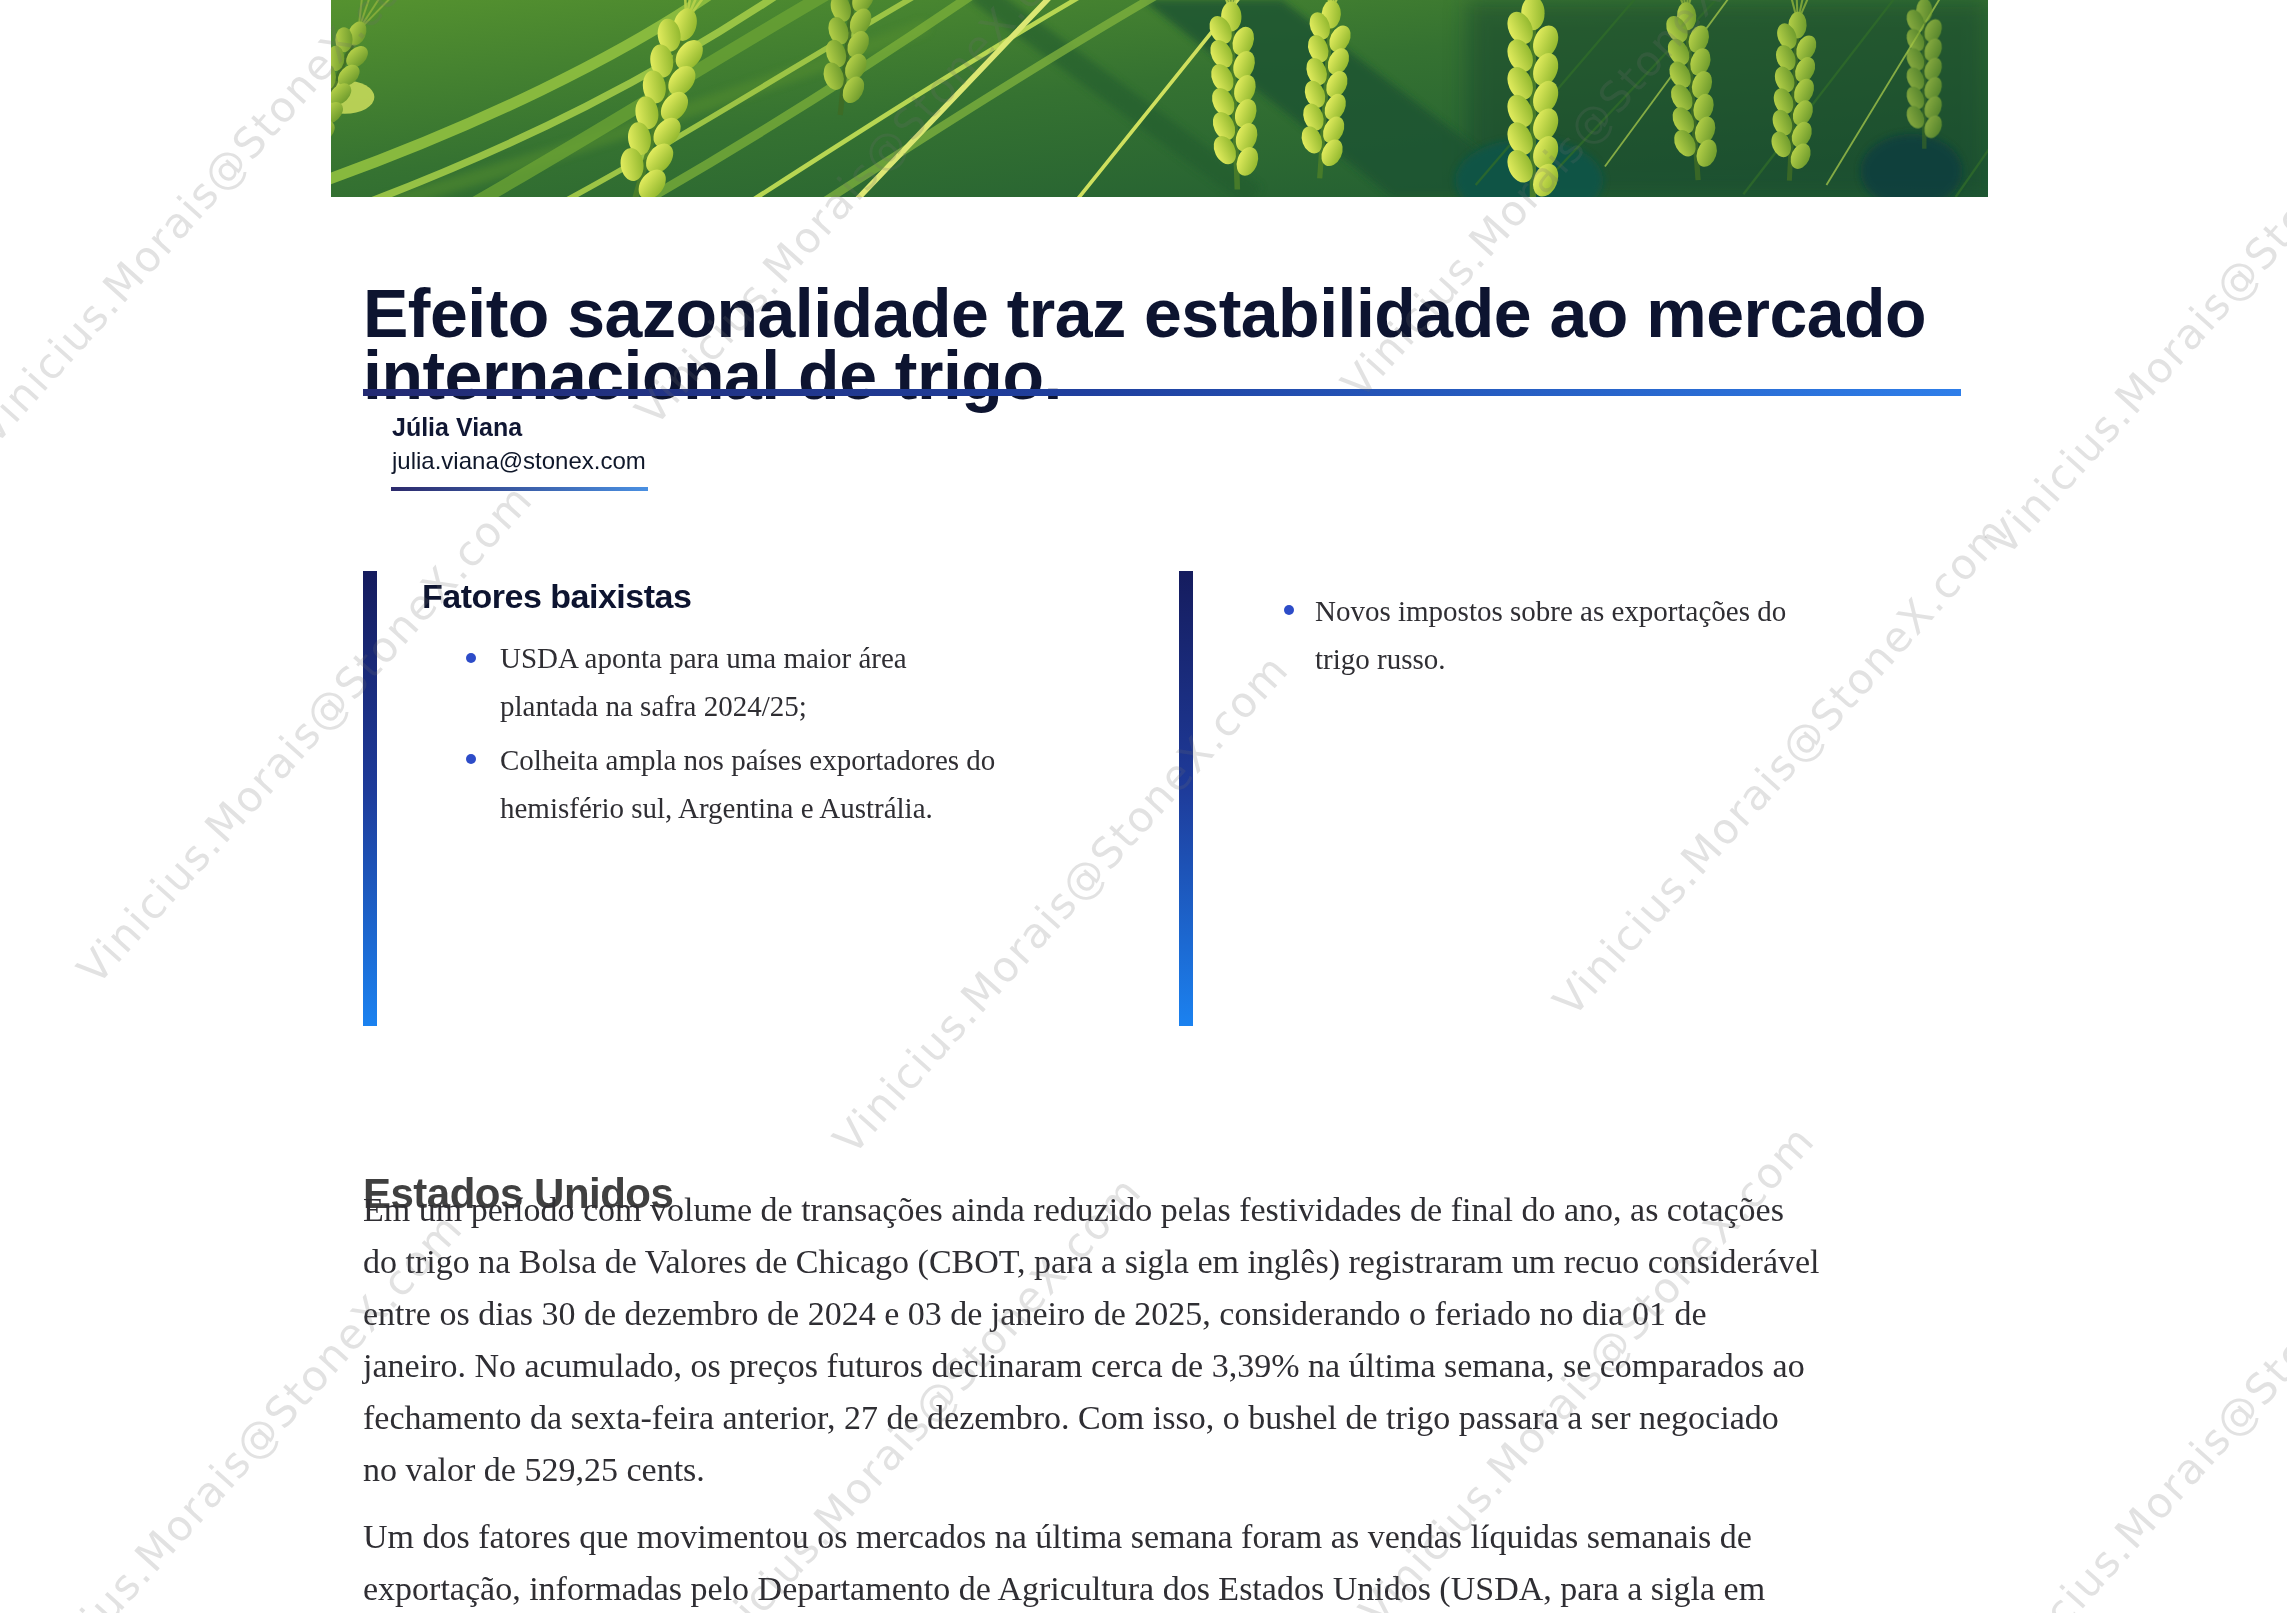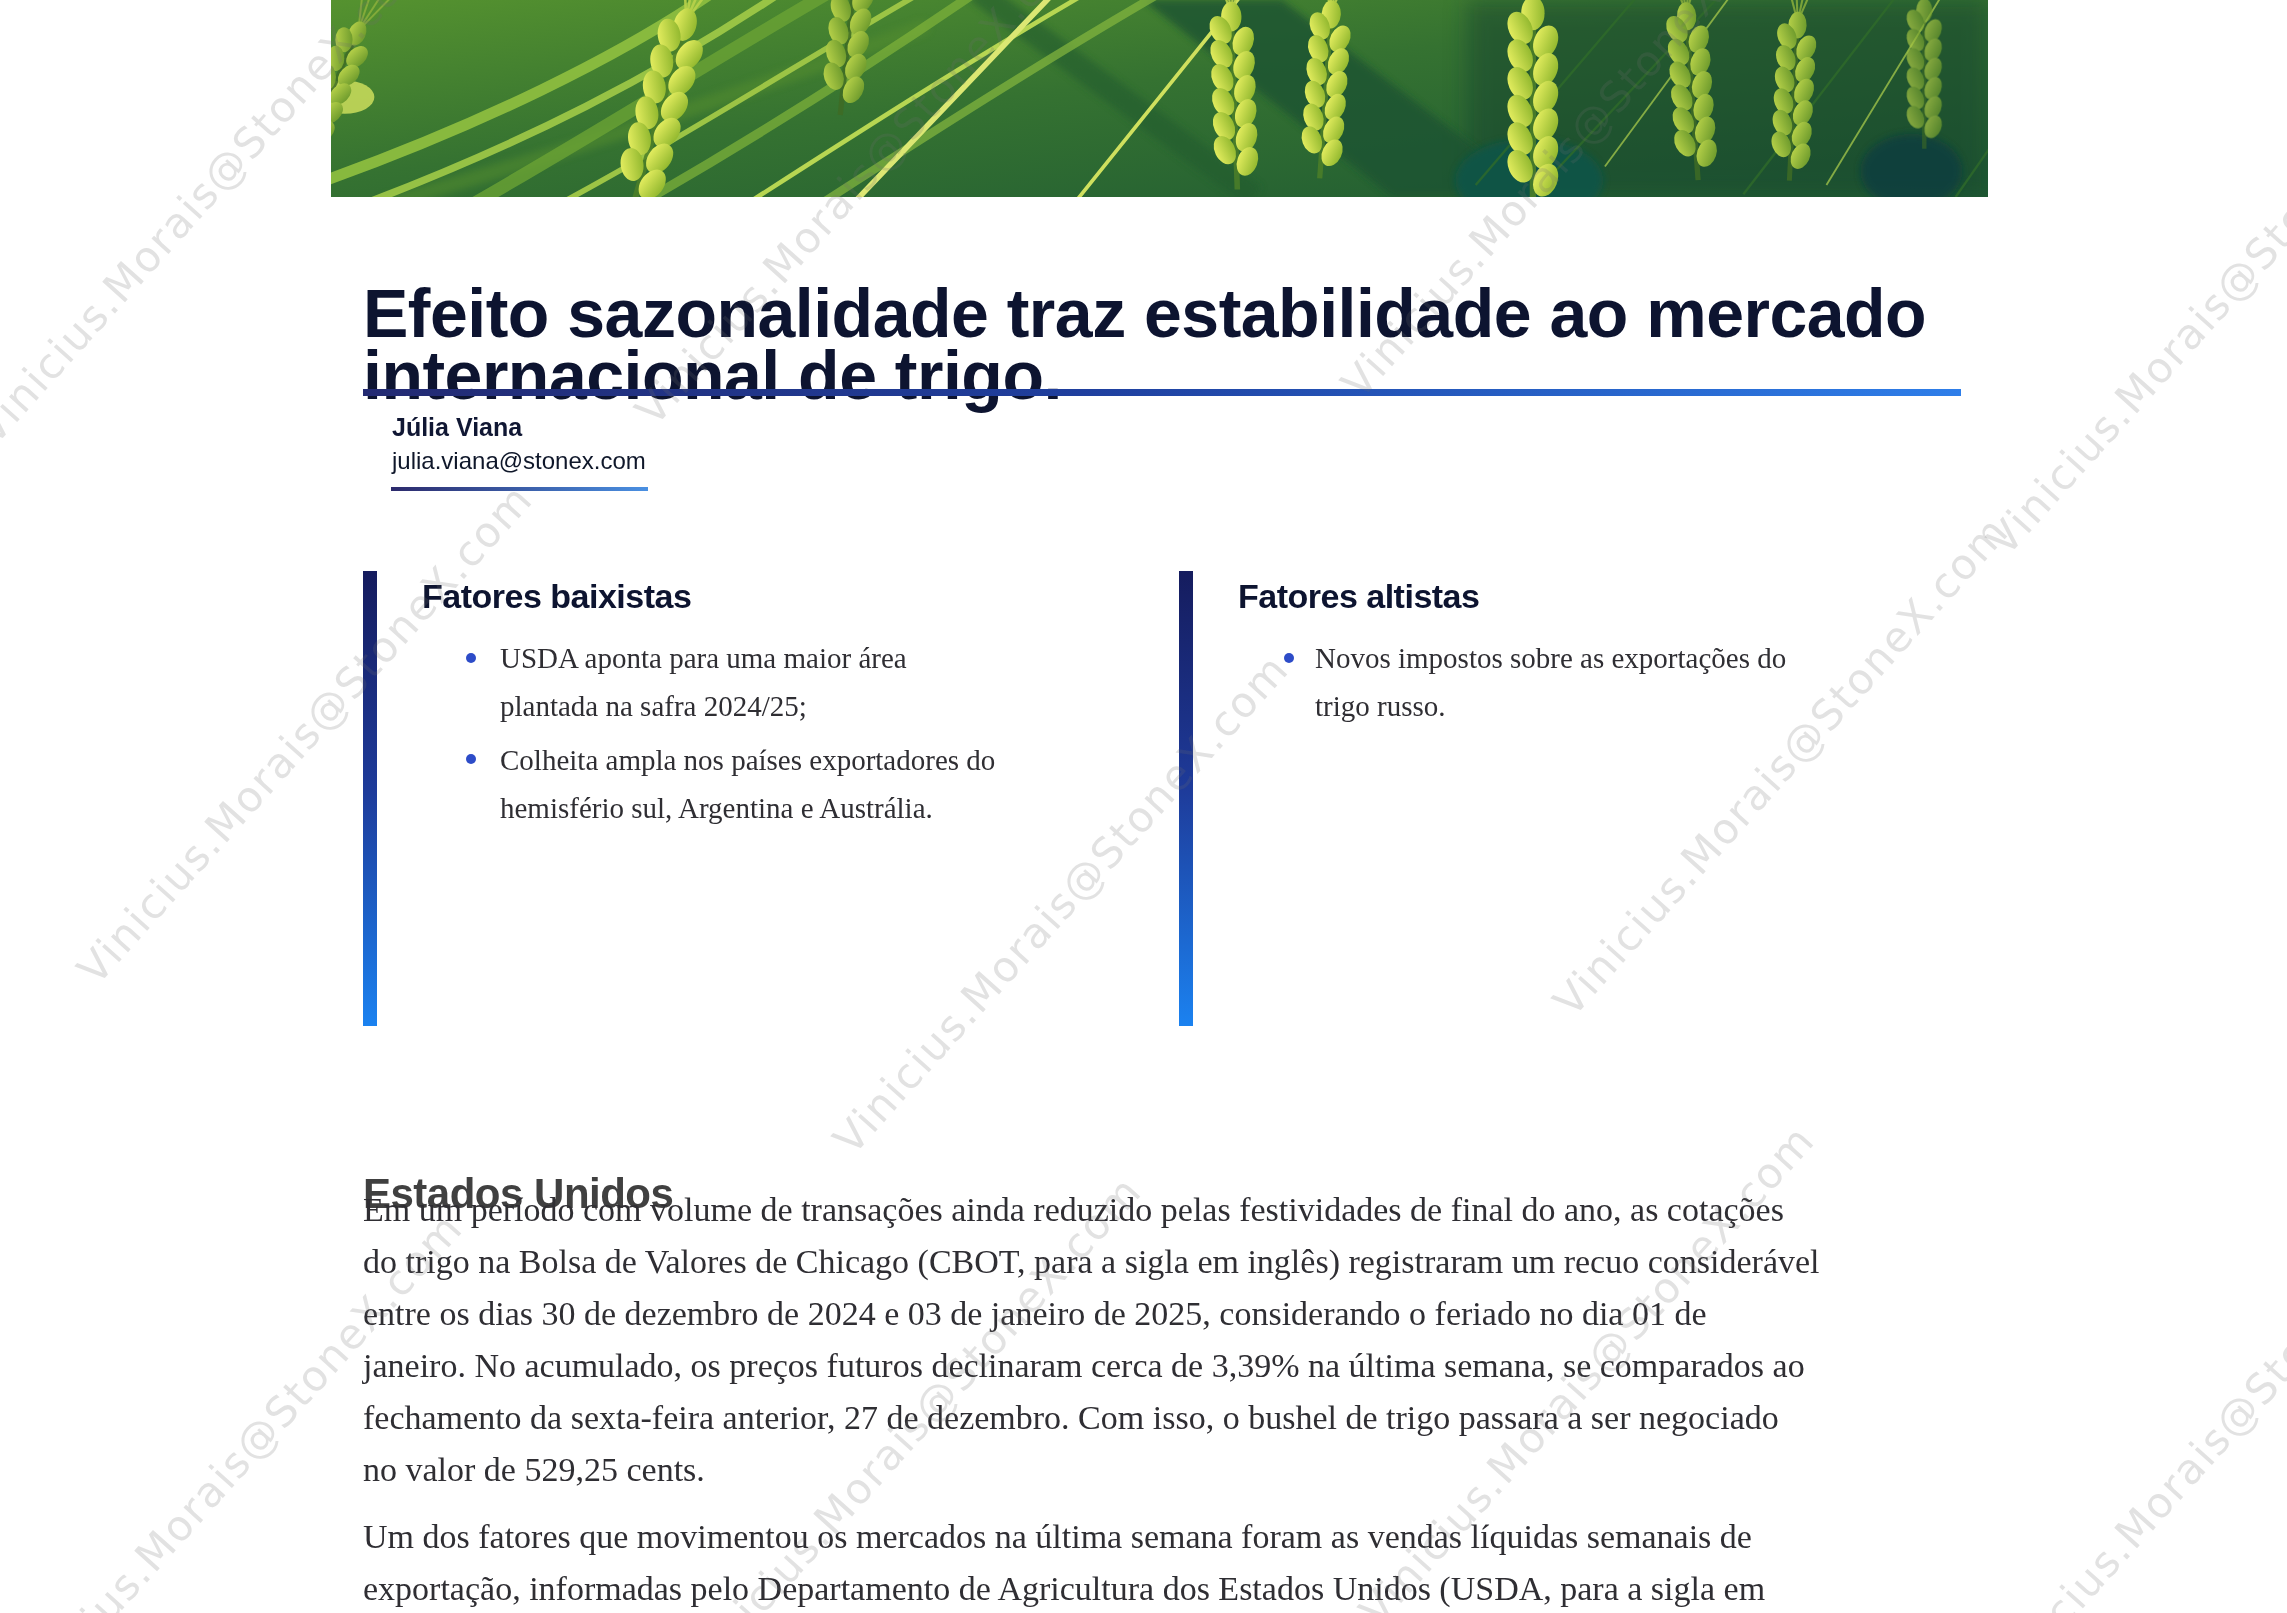--- a/index.html
+++ b/index.html
@@ -248,21 +248,20 @@
   <ul class="factor-list">
     <li>USDA aponta para uma maior área
 plantada na safra 2024/25;</li>
     <li>Colheita ampla nos países exportadores do
 hemisfério sul, Argentina e Austrália.</li>
   </ul>
 </div>
 
 <div class="factor-col right">
   <div class="vbar"></div>
-  <h3 class="factor-heading">Fatores altistas</h3>
   <ul class="factor-list">
     <li>Novos impostos sobre as exportações do
 trigo russo.</li>
   </ul>
 </div>
 
 <h2 class="section-heading">Estados Unidos</h2>
 <div class="body-text">
   <p>Em um período com volume de transações ainda reduzido pelas festividades de final do ano, as cotações
 do trigo na Bolsa de Valores de Chicago (CBOT, para a sigla em inglês) registraram um recuo considerável

